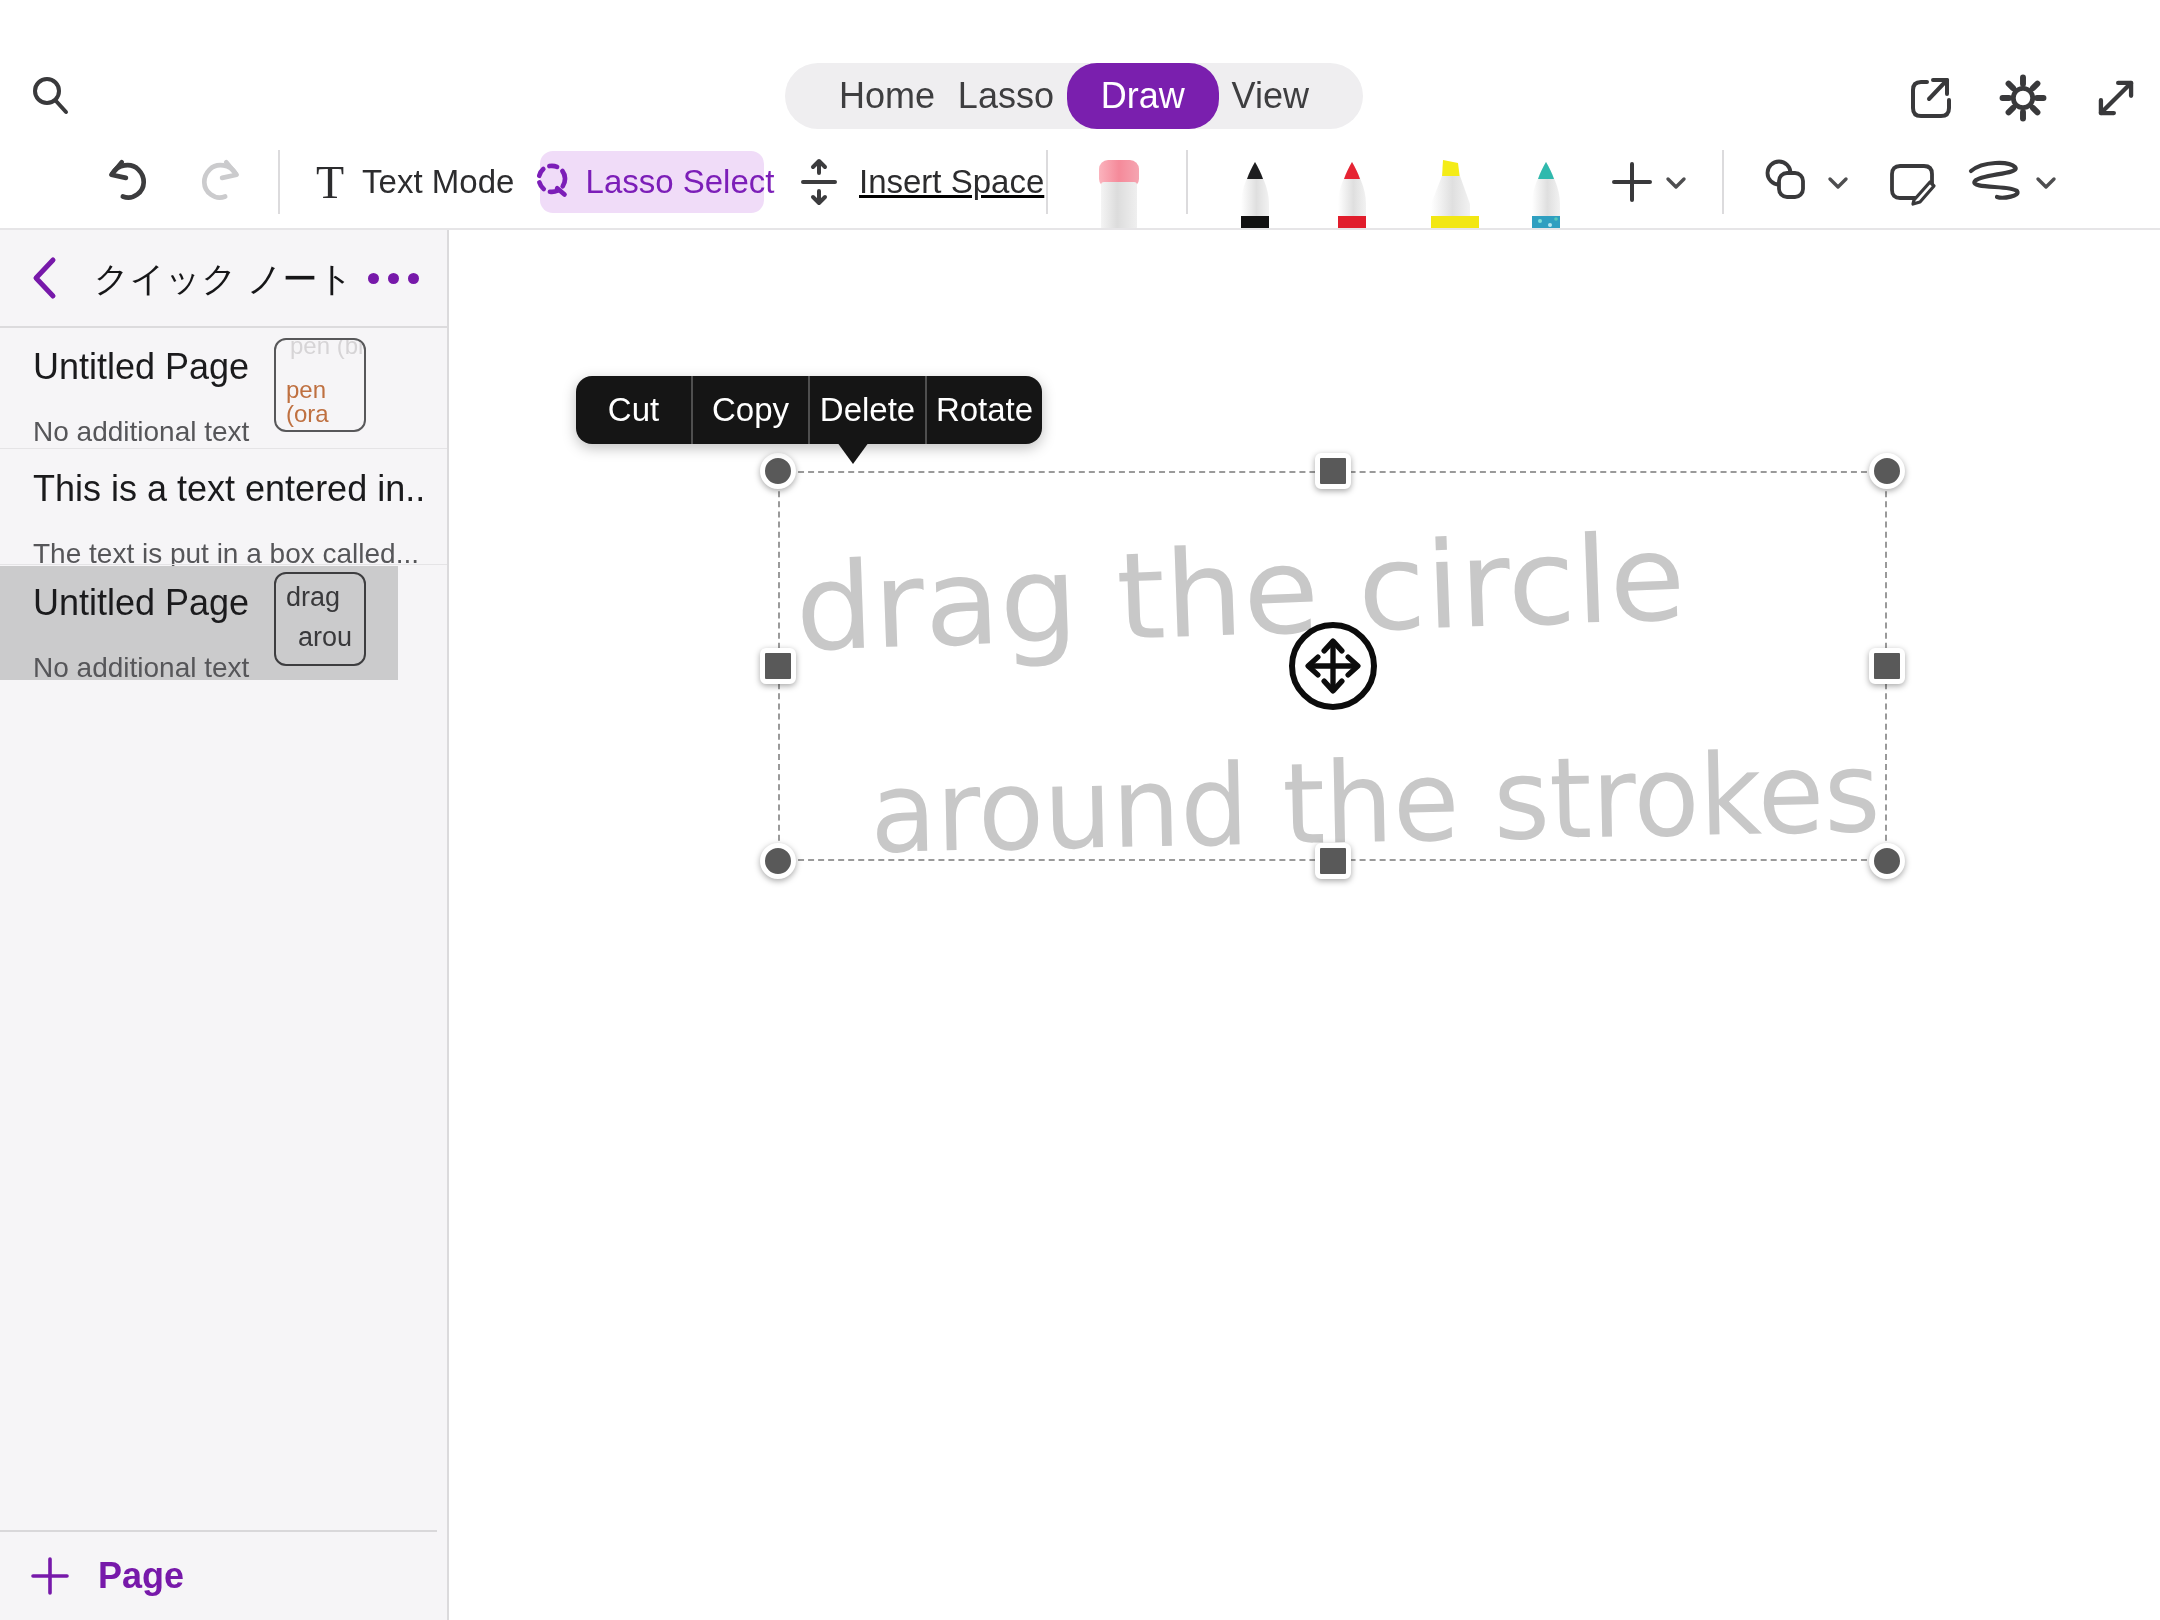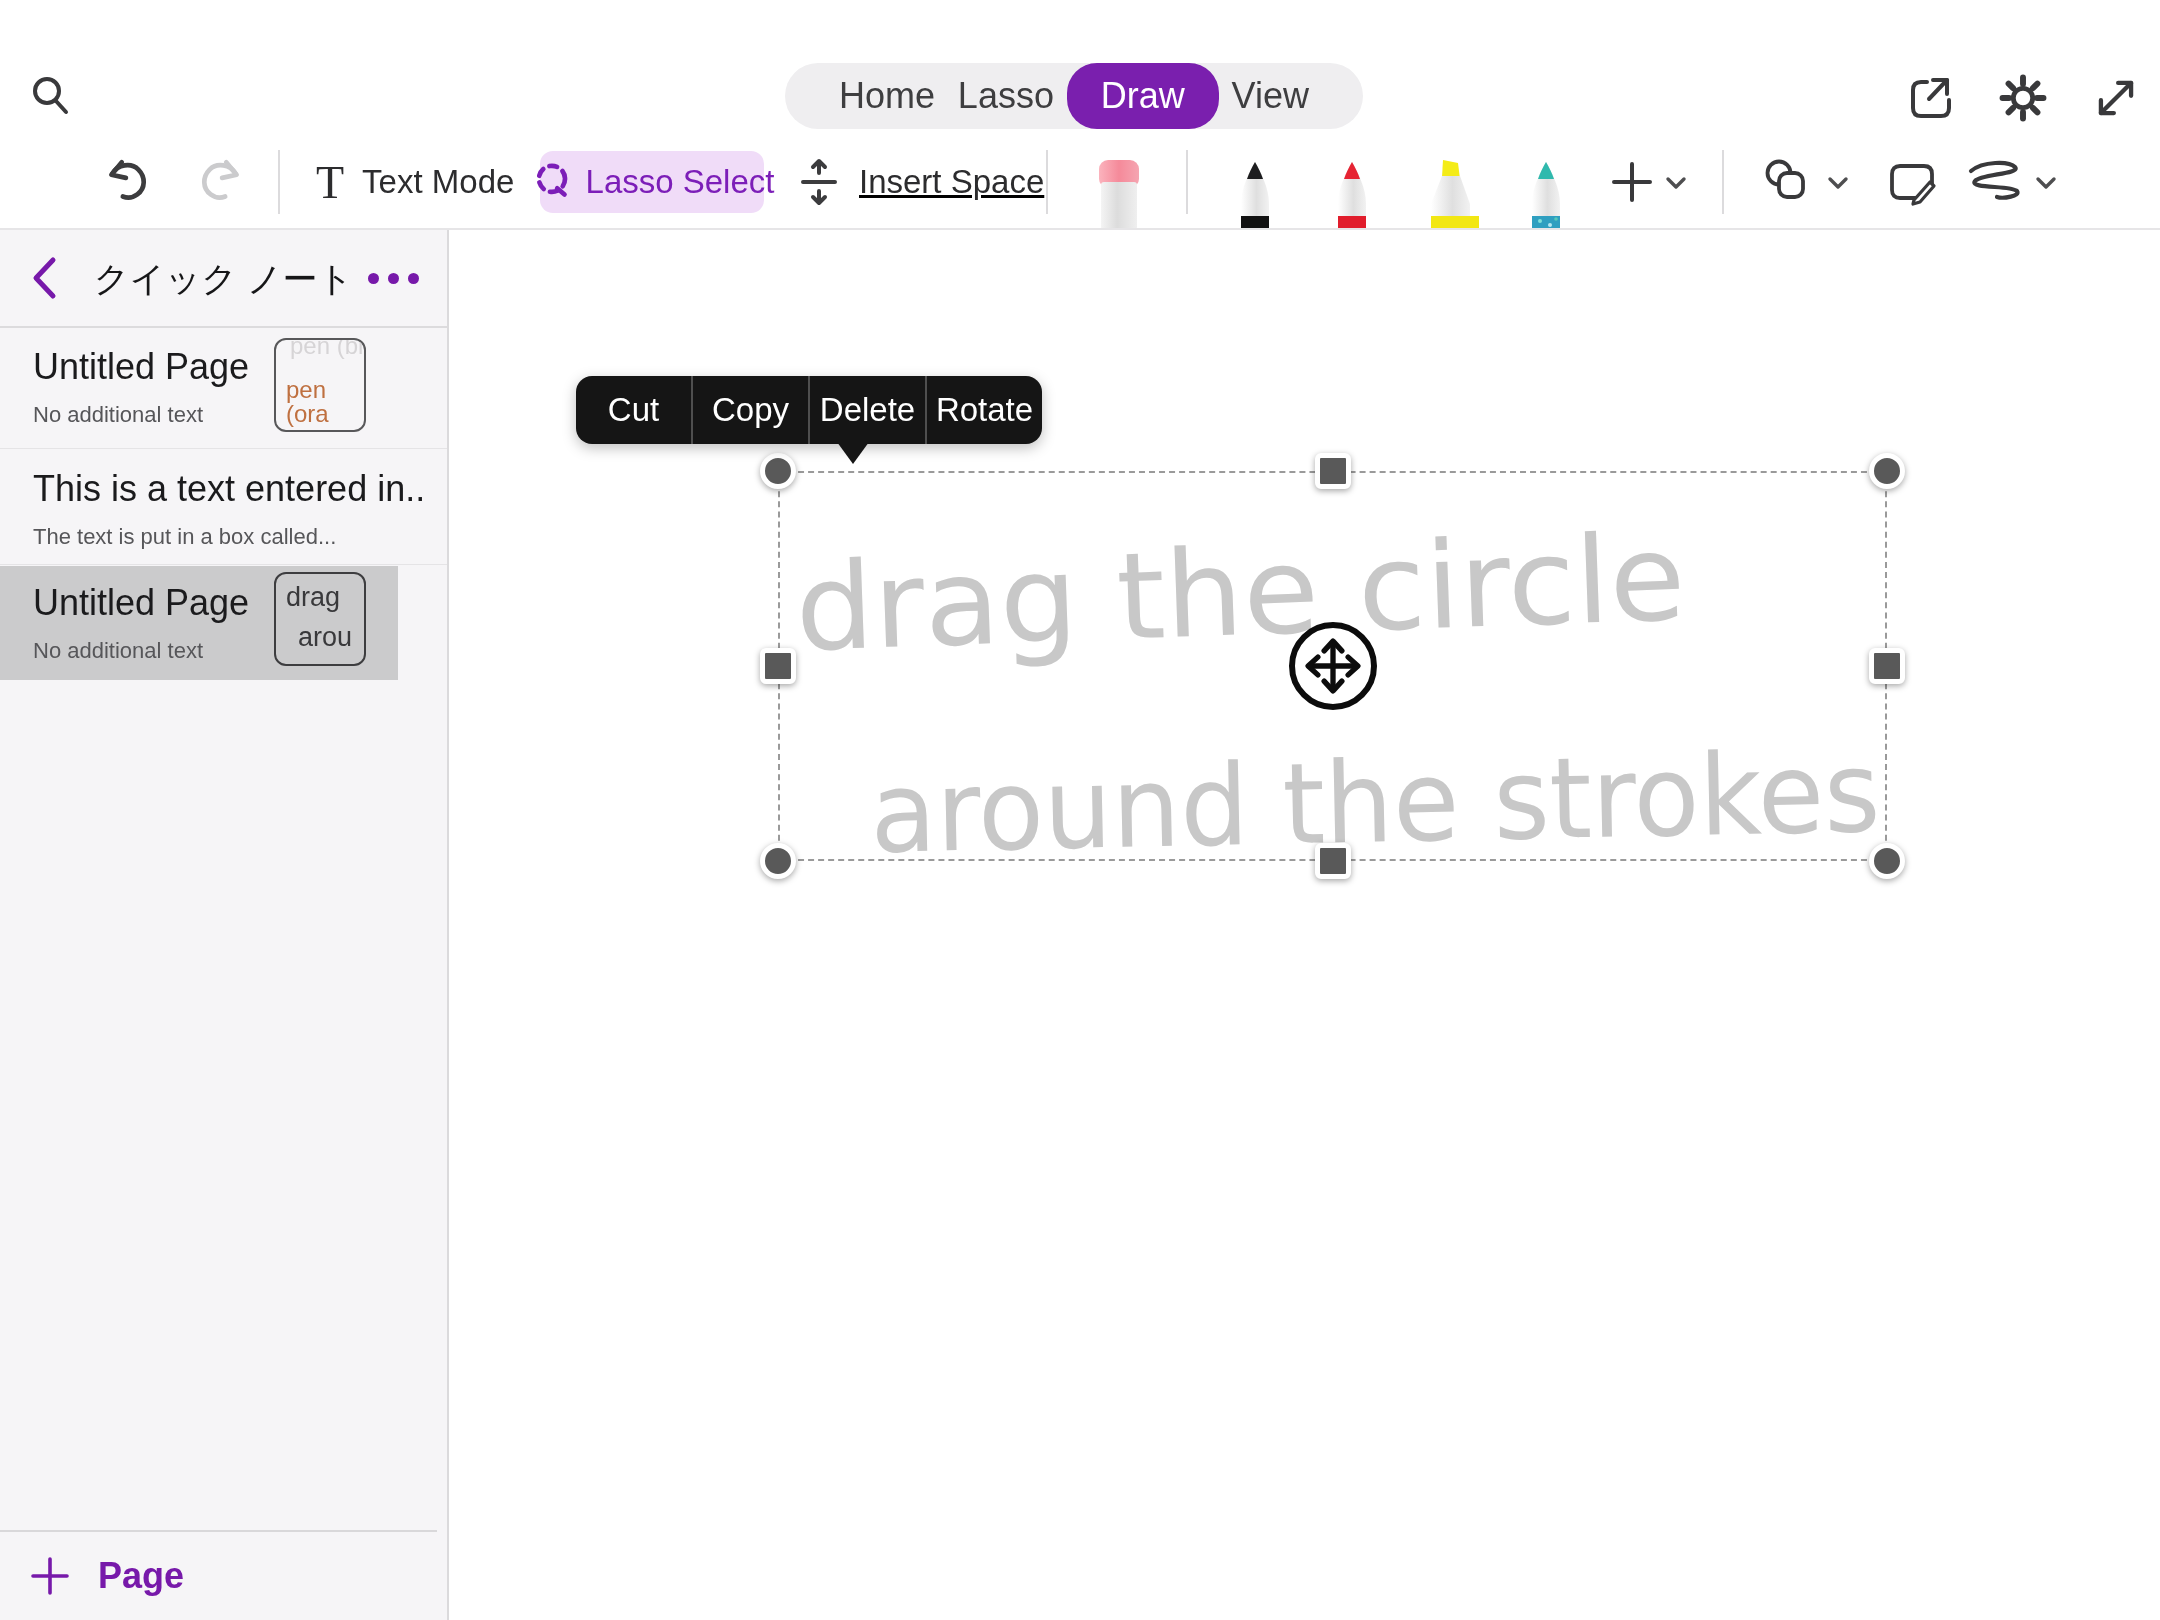--- a/index.html
+++ b/index.html
@@ -29,21 +29,21 @@
   
   #sidebar{position:absolute;top:230px;left:0;width:449px;bottom:0;background:#f6f5f7;
            border-right:2px solid #dbdadc;box-sizing:border-box;}
   #sb-header{position:absolute;top:0;left:0;right:0;height:96px;border-bottom:2px solid #dcdbdd;}
   #sb-title{position:absolute;left:0;right:0;top:26px;text-align:center;font-size:35px;color:#161618;}
   .dots{display:flex;gap:9px;}
   .dots i{width:11px;height:11px;border-radius:50%;background:#7719aa;}
   .page-row{position:absolute;left:0;width:398px;box-sizing:border-box;padding:16px 0 0 33px;}
   .page-row.selected{background:#cbcbcc;}
   .row-title{font-size:36px;color:#1b1b1d;font-weight:500;width:280px;white-space:nowrap;overflow:hidden;}
-  .row-sub{font-size:22px;color:#565659;margin-top:14px;width:290px;white-space:nowrap;overflow:hidden;}
+  .row-sub{font-size:28px;color:#565659;margin-top:28px;width:290px;white-space:nowrap;overflow:hidden;}
   .row-sep{position:absolute;left:0;width:447px;height:1px;background:#e5e4e6;}
   .thumb{position:absolute;right:32px;width:88px;height:90px;border:2px solid #58585a;border-radius:12px;
          overflow:hidden;font-size:24px;line-height:1;}
   #sb-footer{position:absolute;left:0;right:10px;bottom:0;height:90px;border-top:2px solid #d9d8da;
              display:flex;align-items:center;gap:26px;padding-left:28px;box-sizing:border-box;font-weight:bold;}
   #sb-footer span{font-size:36px;color:#7719aa;}
 
   
   #canvas{position:absolute;left:451px;top:230px;right:0;bottom:0;background:#fff;}
   #sel-box{position:absolute;left:327px;top:241px;width:1109px;height:390px;

